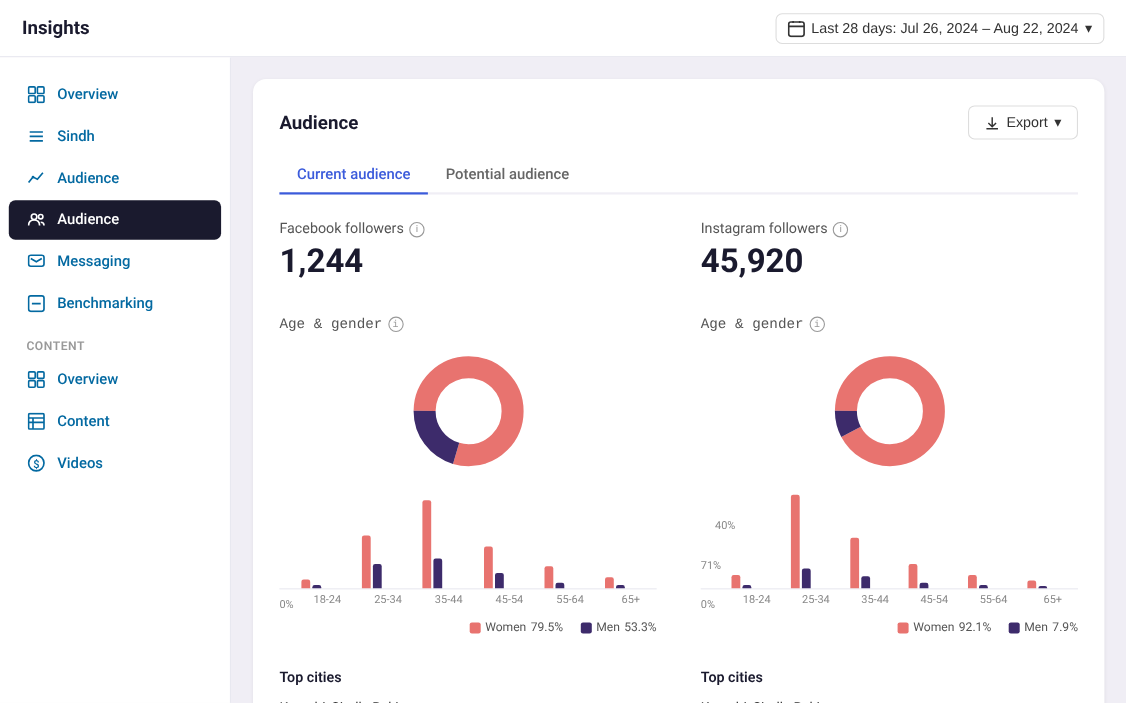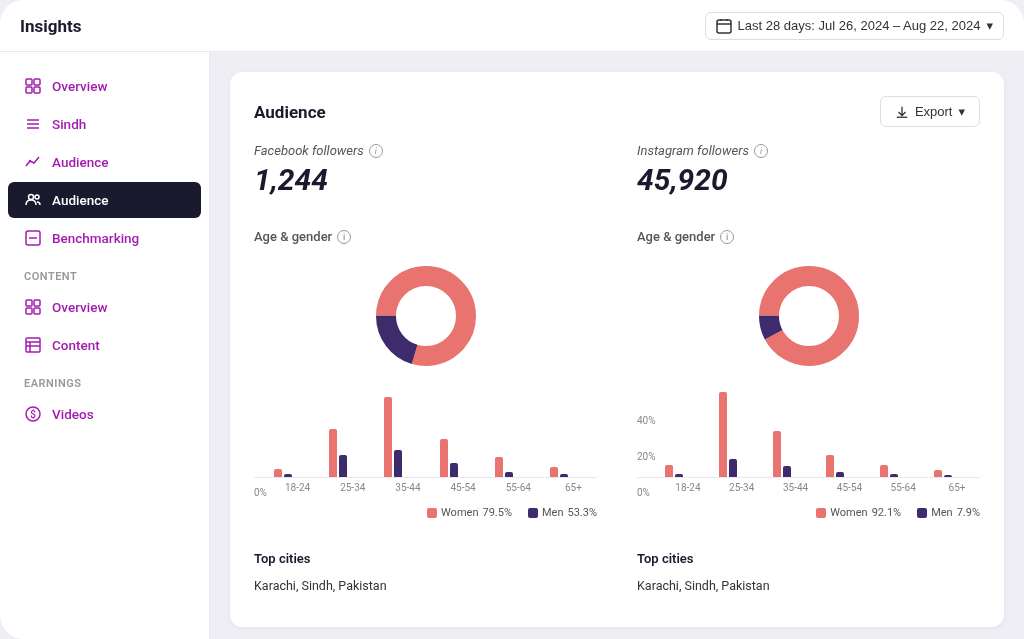--- a/index.html
+++ b/index.html
@@ -1,56 +1,56 @@
 <!DOCTYPE html>
 <html><head>
   <meta charset="utf-8">
   <style>
     * { box-sizing: border-box; margin: 0; padding: 0; }
     body { font-family: -apple-system, BlinkMacSystemFont, 'Segoe UI', Roboto, sans-serif; background: #f0eef5; color: #1a1a2e; font-size: 14px; }
 
-    .app-layout { display: flex; flex-direction: column; height: 639px; overflow: hidden; border-radius: 24px; }
+    .app-layout { display: flex; flex-direction: column; height: 639px; overflow: hidden; }
 
     .top-bar { display: flex; align-items: center; justify-content: space-between; padding: 8px 20px; background: #fff; border-bottom: 1px solid #e8e8f0; min-height: 52px; }
     .top-bar-left h1 { font-size: 17px; font-weight: 700; color: #1a1a2e; }
     .top-bar-left p { font-size: 12px; color: #666; margin-top: 2px; }
     .date-range { display: flex; align-items: center; gap: 6px; font-size: 13px; color: #333; cursor: pointer; border: 1px solid #ddd; border-radius: 6px; padding: 5px 10px; background: #fff; }
     .date-range svg { width: 16px; height: 16px; }
 
     .main-layout { display: flex; flex: 1; overflow: hidden; }
 
     .sidebar { width: 210px; background: #fff; border-right: 1px solid #e8e8f0; padding: 16px 0; display: flex; flex-direction: column; gap: 2px; overflow-y: auto; }
-    .sidebar-item { display: flex; align-items: center; gap: 10px; padding: 9px 16px; cursor: pointer; border-radius: 6px; margin: 0 8px; color: #a21caf; font-size: 13.5px; font-weight: 500; }
+    .sidebar-item { display: flex; align-items: center; gap: 10px; padding: 9px 16px; cursor: pointer; border-radius: 6px; margin: 0 8px; color: #0369a1; font-size: 13.5px; font-weight: 500; }
     .sidebar-item.active { background: #1a1a2e; color: #fff; }
     .sidebar-item .icon { width: 18px; height: 18px; display: flex; align-items: center; justify-content: center; flex-shrink: 0; }
     .sidebar-section-label { font-size: 11px; color: #999; font-weight: 600; text-transform: uppercase; letter-spacing: 0.5px; padding: 12px 24px 4px; }
 
     .content-area { flex: 1; overflow-y: auto; padding: 20px; background: #f0eef5; }
 
     .card { background: #fff; border-radius: 12px; padding: 24px; box-shadow: 0 1px 4px rgba(0,0,0,0.06); }
 
     .card-header { display: flex; align-items: center; justify-content: space-between; margin-bottom: 16px; }
     .card-title { font-size: 17px; font-weight: 700; color: #1a1a2e; }
 
     .export-btn { display: flex; align-items: center; gap: 6px; padding: 7px 14px; border: 1px solid #ddd; border-radius: 6px; background: #fff; cursor: pointer; font-size: 13px; color: #333; font-weight: 500; }
     .export-btn svg { width: 14px; height: 14px; }
 
     .tabs { display: flex; gap: 0; border-bottom: 2px solid #f0eef5; margin-bottom: 24px; }
     .tab { padding: 8px 16px; cursor: pointer; font-size: 13.5px; color: #666; border-bottom: 2px solid transparent; margin-bottom: -2px; font-weight: 500; }
     .tab.active { color: #3b5bdb; border-bottom-color: #3b5bdb; }
 
     .metrics-row { display: flex; gap: 40px; margin-bottom: 32px; }
-    .metric-block { flex: 1; font-style: italic; }
+    .metric-block { flex: 1; }
     .metric-label { font-size: 13px; color: #555; margin-bottom: 4px; display: flex; align-items: center; gap: 5px; }
     .metric-value { font-size: 30px; font-weight: 700; color: #1a1a2e; }
     .info-icon { width: 14px; height: 14px; border-radius: 50%; border: 1.5px solid #999; display: inline-flex; align-items: center; justify-content: center; font-size: 9px; color: #999; cursor: pointer; }
 
     .charts-section { display: flex; gap: 40px; margin-bottom: 32px; }
     .chart-block { flex: 1; }
-    .chart-label { font-size: 13px; color: #555; margin-bottom: 12px; display: flex; align-items: center; gap: 5px; font-weight: 500; }
+    .chart-label { font-size: 13px; color: #555; margin-bottom: 12px; display: flex; align-items: center; gap: 5px; font-weight: 500; font-family: Liberation Mono, monospace; }
 
     .donut-container { display: flex; justify-content: center; margin-bottom: 12px; }
 
     .bar-chart { position: relative; height: 110px; }
     .bar-chart-inner { display: flex; align-items: flex-end; gap: 8px; height: 90px; border-bottom: 1px solid #e8e8f0; }
     .bar-group { display: flex; gap: 2px; align-items: flex-end; flex: 1; }
     .bar { border-radius: 2px 2px 0 0; min-width: 8px; }
     .bar.women { background: #e8736f; }
     .bar.men { background: #3d2b6b; }
     .bar-labels { display: flex; gap: 8px; margin-top: 4px; }
@@ -131,20 +131,29 @@
             <path d="M1 13c0-3 2-5 5-5s5 2 5 5"></path>
             <circle cx="12" cy="5" r="2"></circle>
             <path d="M12 10c1.5 0 3 1 3 3"></path>
           </svg>
         </span>
         <span>Audience</span>
       </div>
       <div class="sidebar-item">
         <span class="icon">
           <svg width="16" height="16" viewBox="0 0 16 16" fill="none" stroke="currentColor" stroke-width="1.5">
+            <rect x="1" y="2" width="14" height="10" rx="2"></rect>
+            <polyline points="3,5 8,8 13,5"></polyline>
+          </svg>
+        </span>
+        <span>Messaging</span>
+      </div>
+      <div class="sidebar-item">
+        <span class="icon">
+          <svg width="16" height="16" viewBox="0 0 16 16" fill="none" stroke="currentColor" stroke-width="1.5">
             <rect x="1" y="1" width="14" height="14" rx="2"></rect>
             <line x1="4" y1="8" x2="12" y2="8"></line>
           </svg>
         </span>
         <span>Benchmarking</span>
       </div>
 
       <div class="sidebar-section-label">Content</div>
       <div class="sidebar-item">
         <span class="icon">
@@ -162,21 +171,20 @@
           <svg width="16" height="16" viewBox="0 0 16 16" fill="none" stroke="currentColor" stroke-width="1.5">
             <rect x="1" y="1" width="14" height="14" rx="1"></rect>
             <line x1="1" y1="5" x2="15" y2="5"></line>
             <line x1="1" y1="9" x2="15" y2="9"></line>
             <line x1="5" y1="5" x2="5" y2="15"></line>
           </svg>
         </span>
         <span>Content</span>
       </div>
 
-      <div class="sidebar-section-label">Earnings</div>
       <div class="sidebar-item">
         <span class="icon">
           <svg width="16" height="16" viewBox="0 0 16 16" fill="none" stroke="currentColor" stroke-width="1.5">
             <circle cx="8" cy="8" r="7"></circle>
             <text x="8" y="12" text-anchor="middle" font-size="10" stroke="none" fill="currentColor">$</text>
           </svg>
         </span>
         <span>Videos</span>
       </div>
     </nav>
@@ -188,20 +196,24 @@
           <button class="export-btn">
             <svg width="14" height="14" viewBox="0 0 16 16" fill="none" stroke="currentColor" stroke-width="1.5">
               <path d="M8 2v9M4 8l4 4 4-4"></path>
               <line x1="2" y1="14" x2="14" y2="14"></line>
             </svg>
             <span>Export</span>
             <span>▾</span>
           </button>
         </div>
 
+        <div class="tabs">
+          <div class="tab active">Current audience</div>
+          <div class="tab">Potential audience</div>
+        </div>
 
         <div class="metrics-row">
           <div class="metric-block">
             <div class="metric-label">
               <span>Facebook followers</span>
               <span class="info-icon">i</span>
             </div>
             <div class="metric-value">1,244</div>
           </div>
           <div class="metric-block">
@@ -288,22 +300,22 @@
             <div class="donut-container">
               <svg class="donut-svg" width="120" height="120" viewBox="0 0 120 120">
 
                 <circle cx="60" cy="60" r="40" fill="none" stroke="#e8736f" stroke-width="20" stroke-dasharray="231.5 19.8" stroke-dashoffset="62.8" transform="rotate(-90 60 60)"></circle>
                 <circle cx="60" cy="60" r="40" fill="none" stroke="#3d2b6b" stroke-width="20" stroke-dasharray="19.8 231.5" stroke-dashoffset="-168.7" transform="rotate(-90 60 60)"></circle>
                 <circle cx="60" cy="60" r="28" fill="white"></circle>
               </svg>
             </div>
 
             <div class="bar-chart" style="position:relative;">
-              <span class="y-axis-label" style="bottom:72px; left:0; font-size:10px; color:#888;">40%</span>
-              <span class="y-axis-label" style="bottom:36px; left:0; font-size:10px; color:#888;">20%</span>
+              <span class="y-axis-label" style="bottom:72px; left:13px; font-size:10px; color:#888;">40%</span>
+              <span class="y-axis-label" style="bottom:36px; left:0; font-size:10px; color:#888;">71%</span>
               <span class="y-axis-label" style="bottom:0; left:0; font-size:10px; color:#888;">0%</span>
               <div class="bar-chart-inner" style="padding-left:28px;">
                 <div class="bar-group">
                   <div class="bar women" style="height:12px;"></div>
                   <div class="bar men" style="height:3px;"></div>
                 </div>
                 <div class="bar-group">
                   <div class="bar women" style="height:85px;"></div>
                   <div class="bar men" style="height:18px;"></div>
                 </div>

